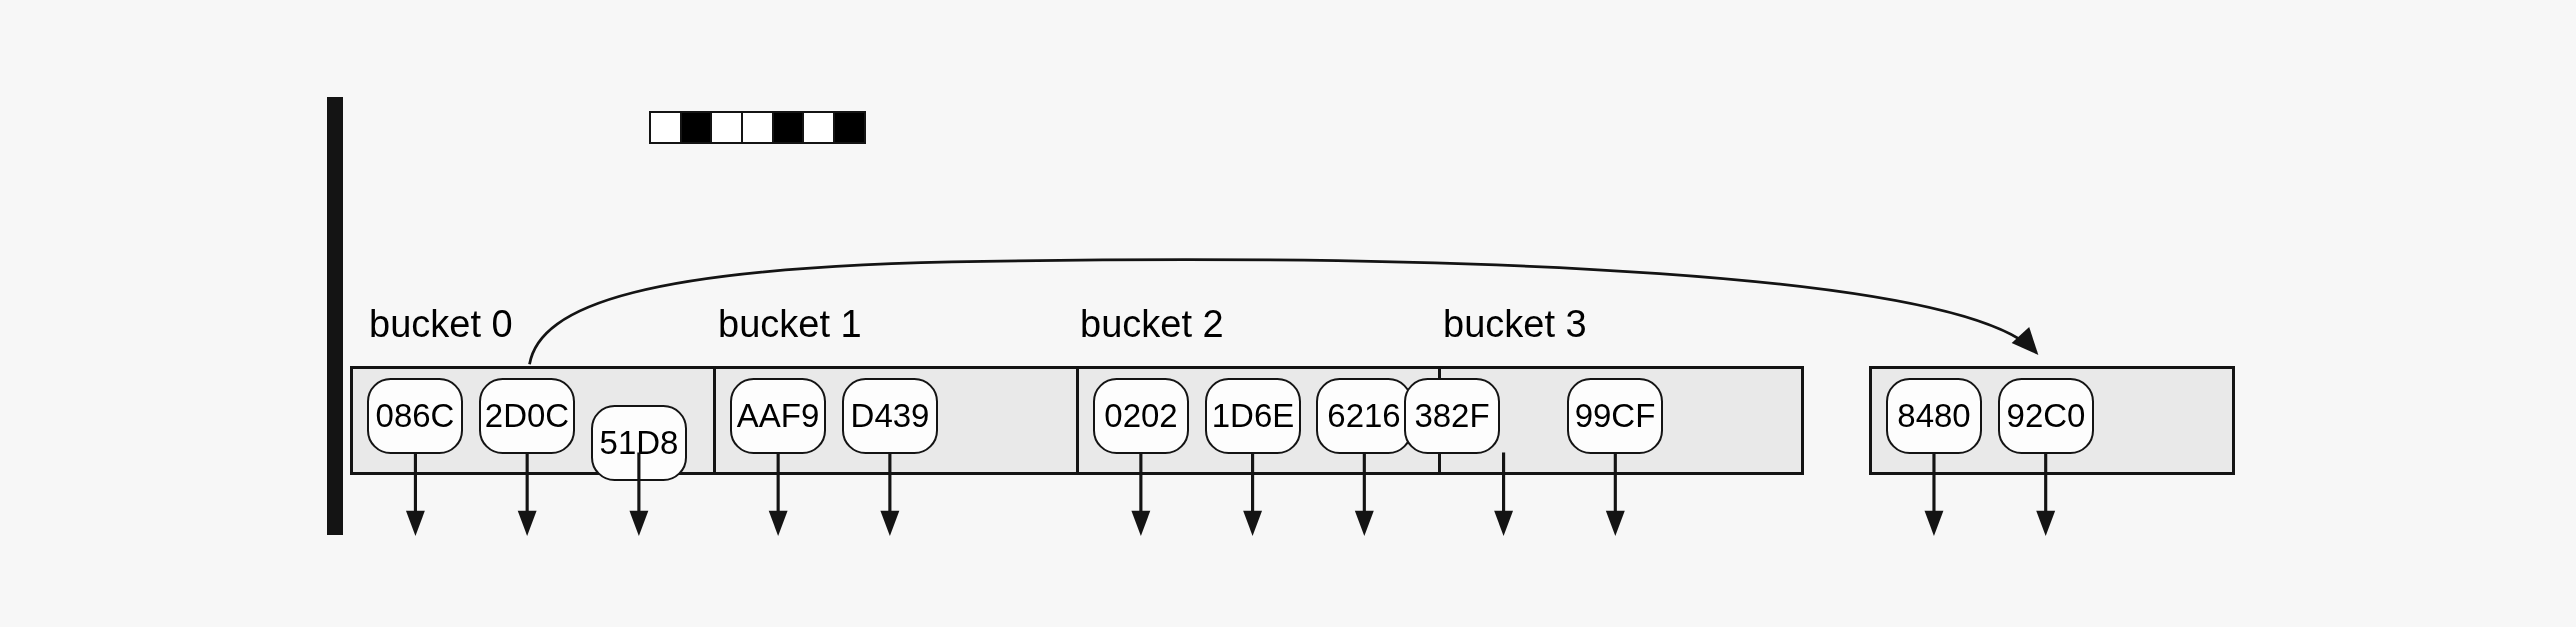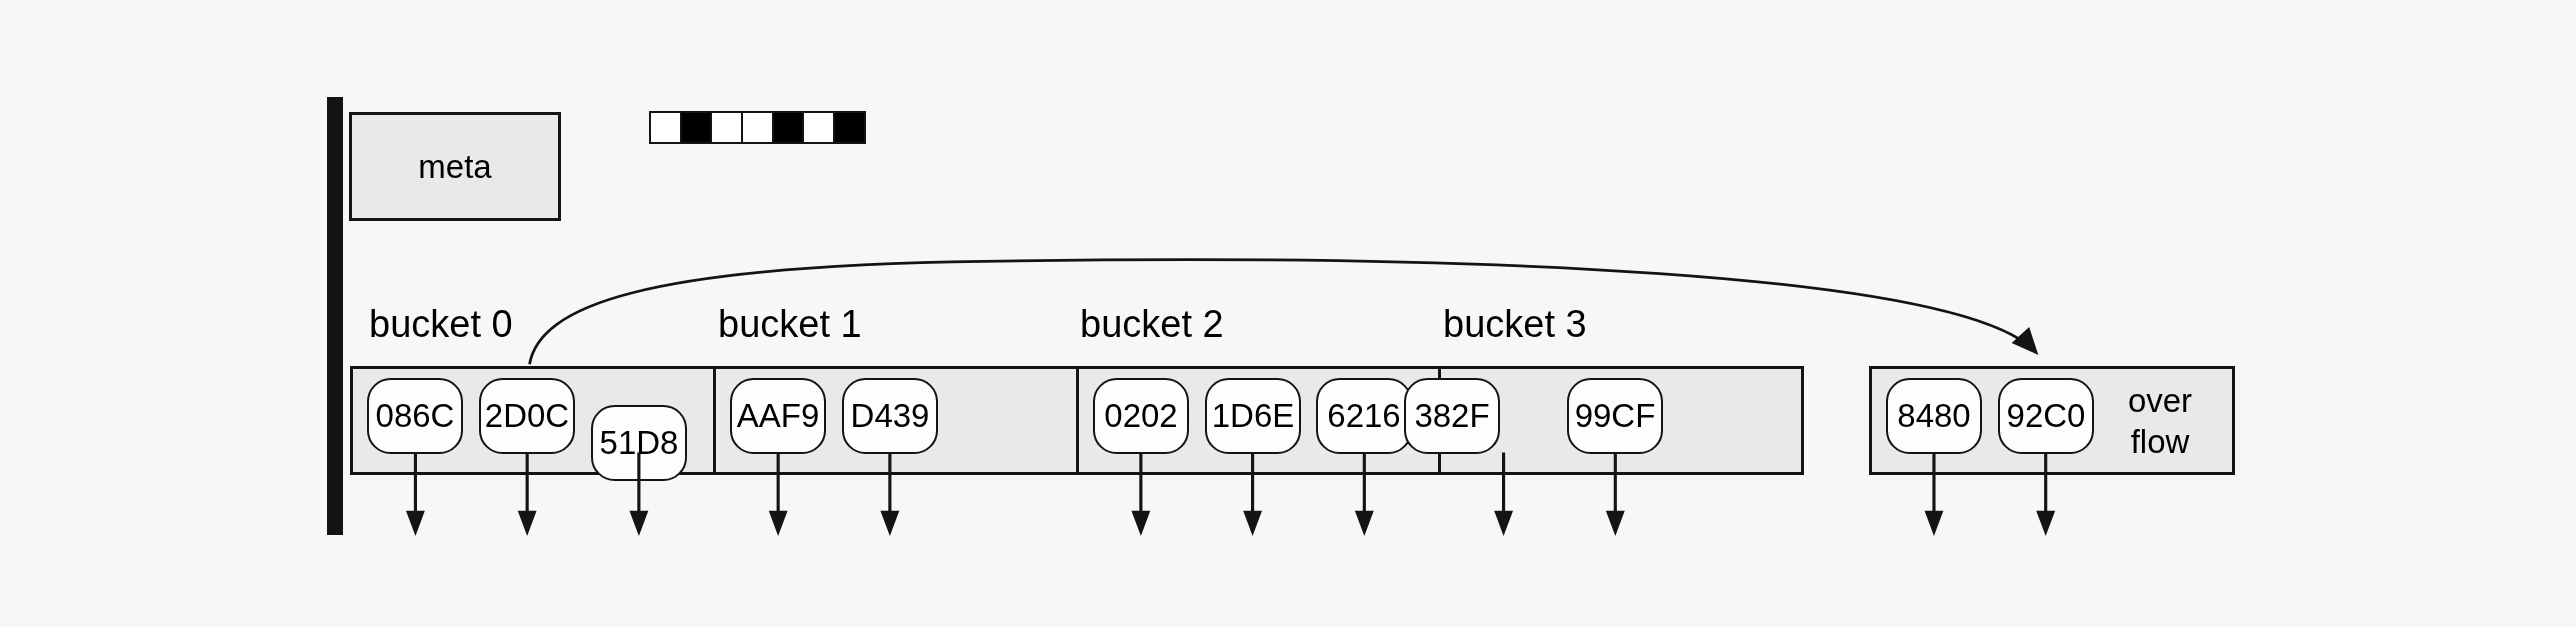--- a/index.html
+++ b/index.html
@@ -41,23 +41,20 @@
 
   #overlay{position:absolute; left:0; top:0; width:2576px; height:628px; pointer-events:none;}
 </style>
 </head>
 <body>
 
 <div class="stage">
 
   <div class="vbar"></div>
 
-  <div class="box meta-box">
-    <span class="box-label">meta</span>
-  </div>
 
   <div class="bit-strip" id="bit-strip">
       <div class="bit-cell bit-off"></div>
       <div class="bit-cell bit-on"></div>
       <div class="bit-cell bit-off"></div>
       <div class="bit-cell bit-off"></div>
       <div class="bit-cell bit-on"></div>
       <div class="bit-cell bit-off"></div>
       <div class="bit-cell bit-on"></div>
     </div>
@@ -78,24 +75,20 @@
       <div class="cell" style="left: 1093px; top: 378px;">0202</div>
       <div class="cell" style="left: 1205px; top: 378px;">1D6E</div>
       <div class="cell" style="left: 1316px; top: 378px;">6216</div>
       <div class="bucket-label" style="left: 1443px; top: 305px;">bucket 3</div>
       <div class="box bucket-box" style="left: 1438px; top: 366px;"></div>
       <div class="cell" style="left: 1404px; top: 378px;">382F</div>
       <div class="cell" style="left: 1567px; top: 378px;">99CF</div>
     </div>
 
   <div class="box overflow-box"></div>
-  <div class="overflow-label">
-    <span>over</span>
-    <span>flow</span>
-  </div>
   <div id="overflow-cells-layer">
       <div class="cell" style="left: 1886px; top: 378px;">8480</div>
       <div class="cell" style="left: 1998px; top: 378px;">92C0</div>
     </div>
 
   <svg id="overlay" viewBox="0 0 3274 798" xmlns="http://www.w3.org/2000/svg">
       <defs>
         <marker id="ah" markerUnits="userSpaceOnUse" markerWidth="40" markerHeight="34" refX="32" refY="17" orient="auto">
           <path d="M2,2 L36,17 L2,32 z" fill="#141414"></path>
         </marker>

